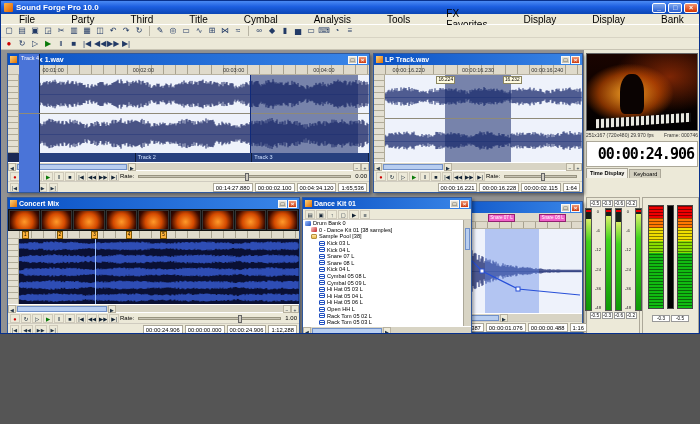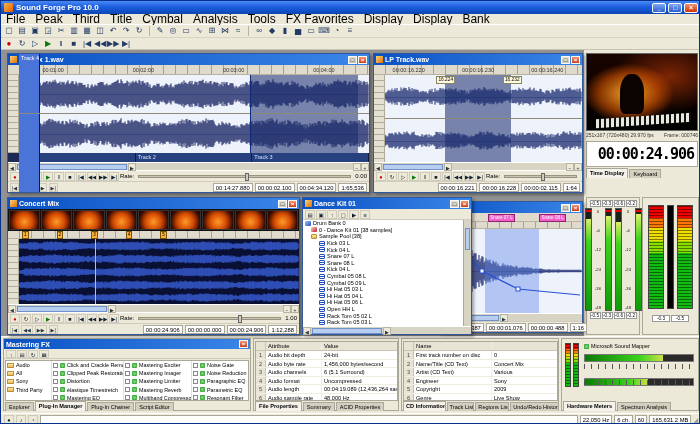--- a/index.html
+++ b/index.html
@@ -1,26 +1,26 @@
 <!DOCTYPE html>
 <html><head>
 <meta charset="utf-8">
 <style>
 *{margin:0;padding:0;box-sizing:border-box}
 body{font-family:"Liberation Sans",sans-serif;background:#555}
-#screen{position:relative;width:700px;height:424px;background:#fde047;overflow:hidden;border:1px solid #08318d;font-size:8px;color:#000}
+#screen{position:relative;width:700px;height:334px;background:#fde047;overflow:hidden;border:1px solid #08318d;font-size:8px;color:#000}
 .abs{position:absolute}
 
 .titlebar{position:absolute;left:0;top:0;width:700px;height:13px;background:linear-gradient(180deg,#4a8af4,#1c5ee0 45%,#0b46b4);color:#fff;display:flex;align-items:center;gap:3px;padding:0 3px;font-weight:bold;font-size:8px}
 .appicon{width:9px;height:9px;background:linear-gradient(135deg,#ffb347,#e06000);border-radius:1px;flex:none}
 .winbtns{margin-left:auto;display:flex;gap:2px}
 .wbtn{width:14px;height:10px;border:1px solid #fff;border-radius:2px;background:linear-gradient(180deg,#7da7f0,#2a5fd0);color:#fff;font-size:7px;line-height:8px;text-align:center}
 .wbtn.close{background:linear-gradient(180deg,#f3926f,#d33400)}
 .menubar{position:absolute;left:0;top:13px;width:700px;height:11px;background:#ece9d8;display:flex;align-items:center;border-bottom:1px solid #fff}
-.menu-item{padding:0 5px;font-size:12px;line-height:11px}
+.menu-item{padding:0 18px;font-size:10px;line-height:11px}
 .toolbar{position:absolute;left:0;top:24px;width:700px;height:13px;background:#ece9d8;display:flex;align-items:center;gap:1px;padding:0 2px;border-bottom:1px solid #d8d4c4}
 .transportbar{position:absolute;left:0;top:37px;width:700px;height:12px;background:#ece9d8;display:flex;align-items:center;gap:1px;padding:0 2px;border-bottom:1px solid #c8c4b4}
 .ticon{width:12px;height:12px;font-size:8px;line-height:12px;text-align:center;color:#223a66;flex:none}
 .ticon.red{color:#c00}.ticon.green{color:#0a7a0a}
 .tsep{width:1px;height:10px;background:#b8b4a4;margin:0 3px;flex:none}
 
 #workspace{position:absolute;left:0;top:49px;width:583px;height:286px;background:#929292}
 #rightdock{position:absolute;left:583px;top:49px;width:117px;height:286px;background:#ece9d8}
 #bottomdock{position:absolute;left:0;top:335px;width:700px;height:77px;background:#ece9d8;border-top:1px solid #fff}
 
@@ -131,21 +131,21 @@
     <span>Sound Forge Pro 10.0</span>
     <span class="winbtns">
       <span class="wbtn">_</span>
       <span class="wbtn">□</span>
       <span class="wbtn close">×</span>
     </span>
   </div>
 
   <div class="menubar">
     <span class="menu-item">File</span>
-      <span class="menu-item">Peak</span>
+      <span class="menu-item">Party</span>
       <span class="menu-item">Third</span>
       <span class="menu-item">Title</span>
       <span class="menu-item">Cymbal</span>
       <span class="menu-item">Analysis</span>
       <span class="menu-item">Tools</span>
       <span class="menu-item">FX Favorites</span>
       <span class="menu-item">Display</span>
       <span class="menu-item">Display</span>
       <span class="menu-item">Bank</span>
   </div>

